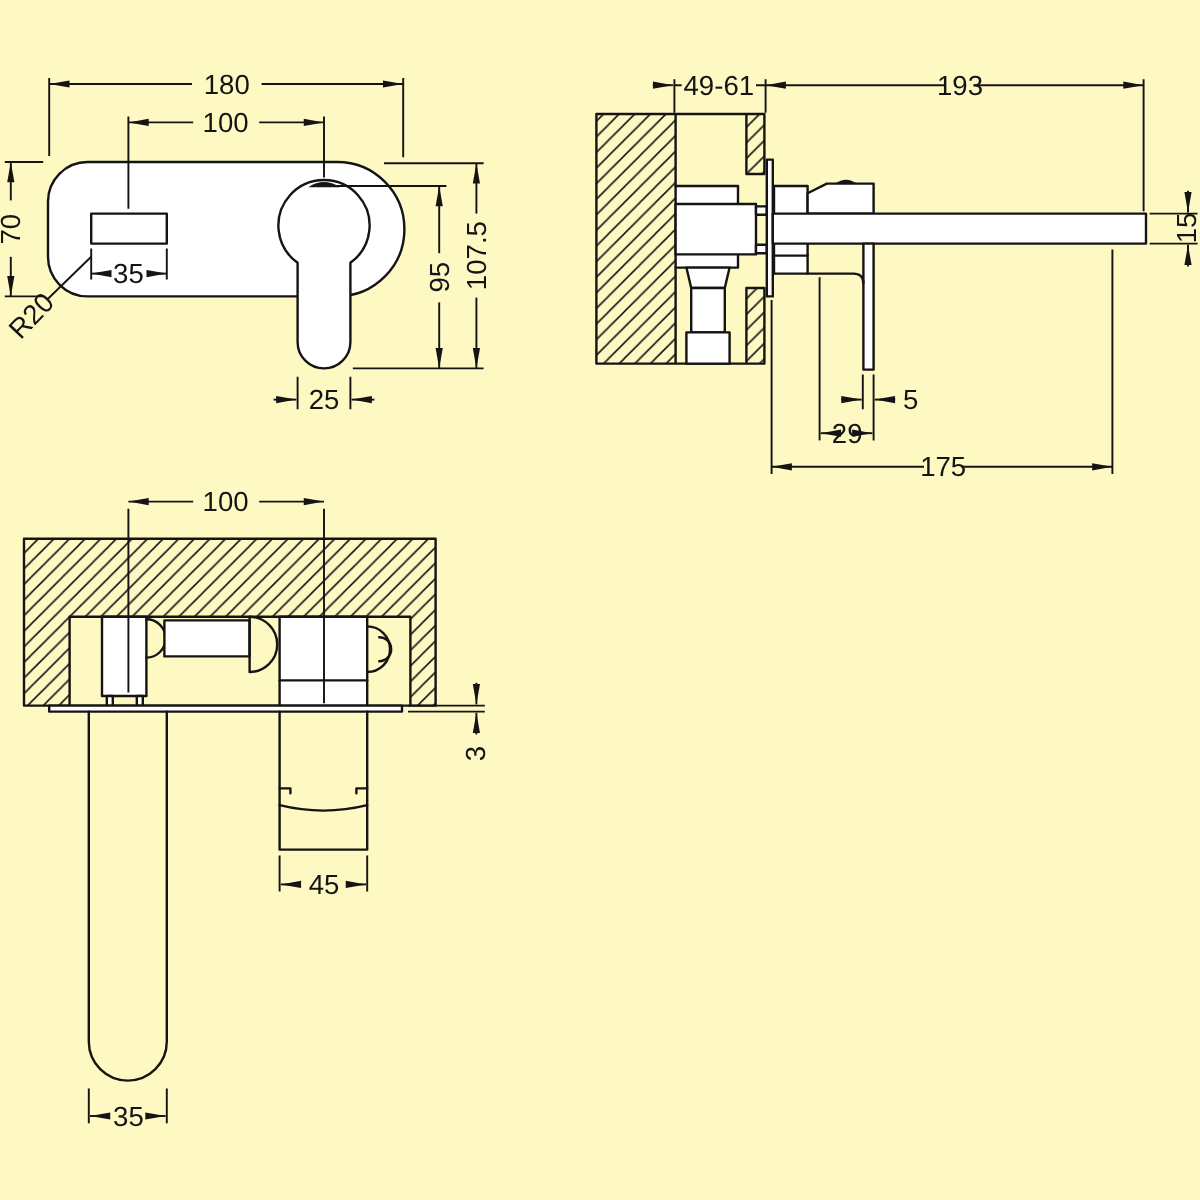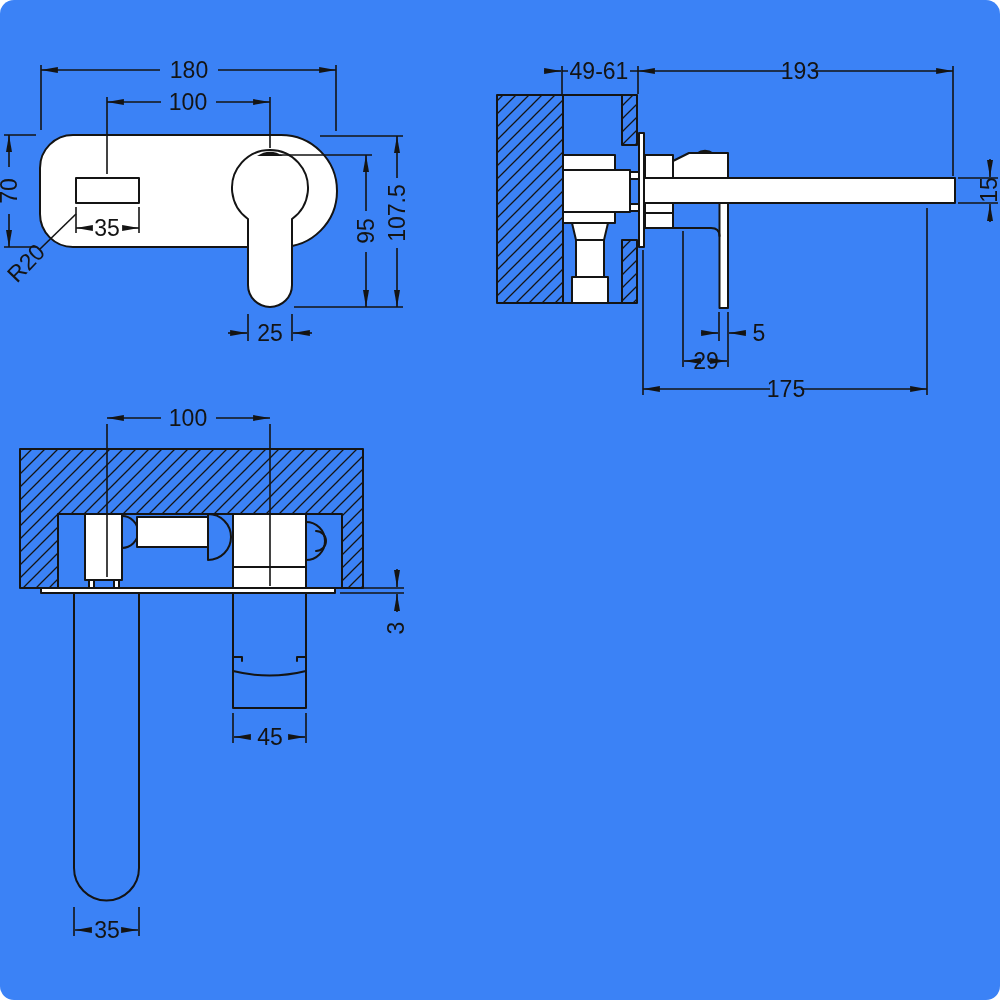--- a/index.html
+++ b/index.html
@@ -1,16 +1,16 @@
 <!DOCTYPE html>
 <html><head>
 <meta charset="utf-8">
 <style>
   html,body{margin:0;padding:0;background:#ffffff;}
-  .stage{width:1000px;height:1000px;position:relative;background:#3b82f6;overflow:hidden;border-radius:14px;}
+  .stage{width:1000px;height:1000px;position:relative;background:#fef9c3;overflow:hidden;}
   svg{display:block;}
   .o  {fill:none;stroke:#141414;stroke-width:2;stroke-linejoin:round;stroke-linecap:round;}
   .of {fill:#ffffff;stroke:#141414;stroke-width:2;stroke-linejoin:round;}
   .d  {fill:none;stroke:#141414;stroke-width:1.6;stroke-linecap:butt;}
   .h  {stroke:#141414;stroke-width:1.3;}
   .t  {font-family:"Liberation Sans",sans-serif;font-size:23px;fill:#141414;text-anchor:middle;}
   .blk{fill:#141414;stroke:none;}
 </style>
 </head>
 <body>

